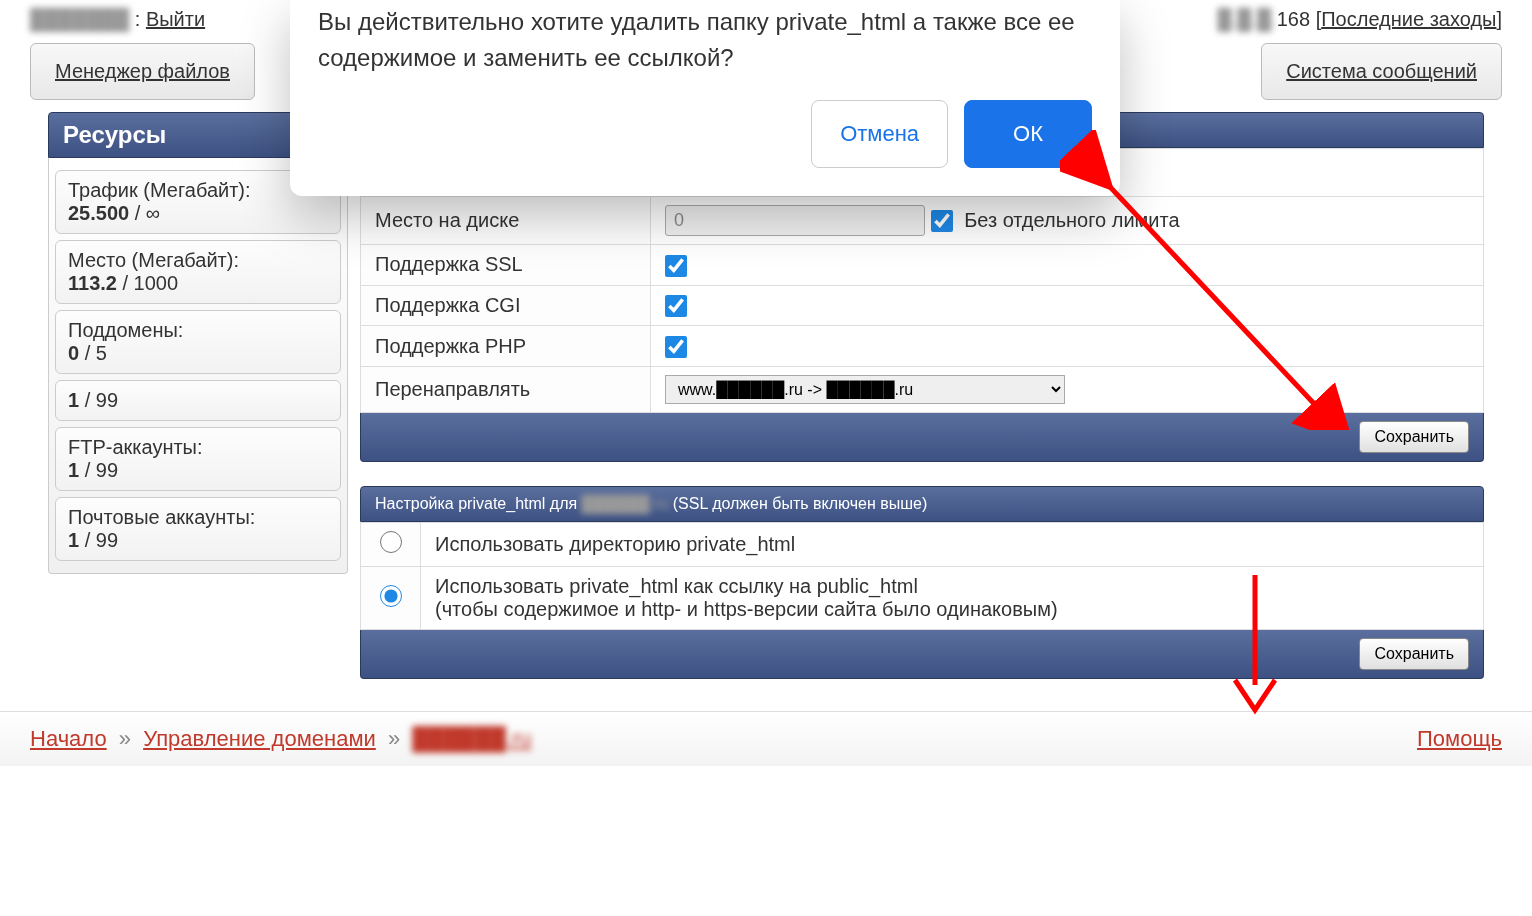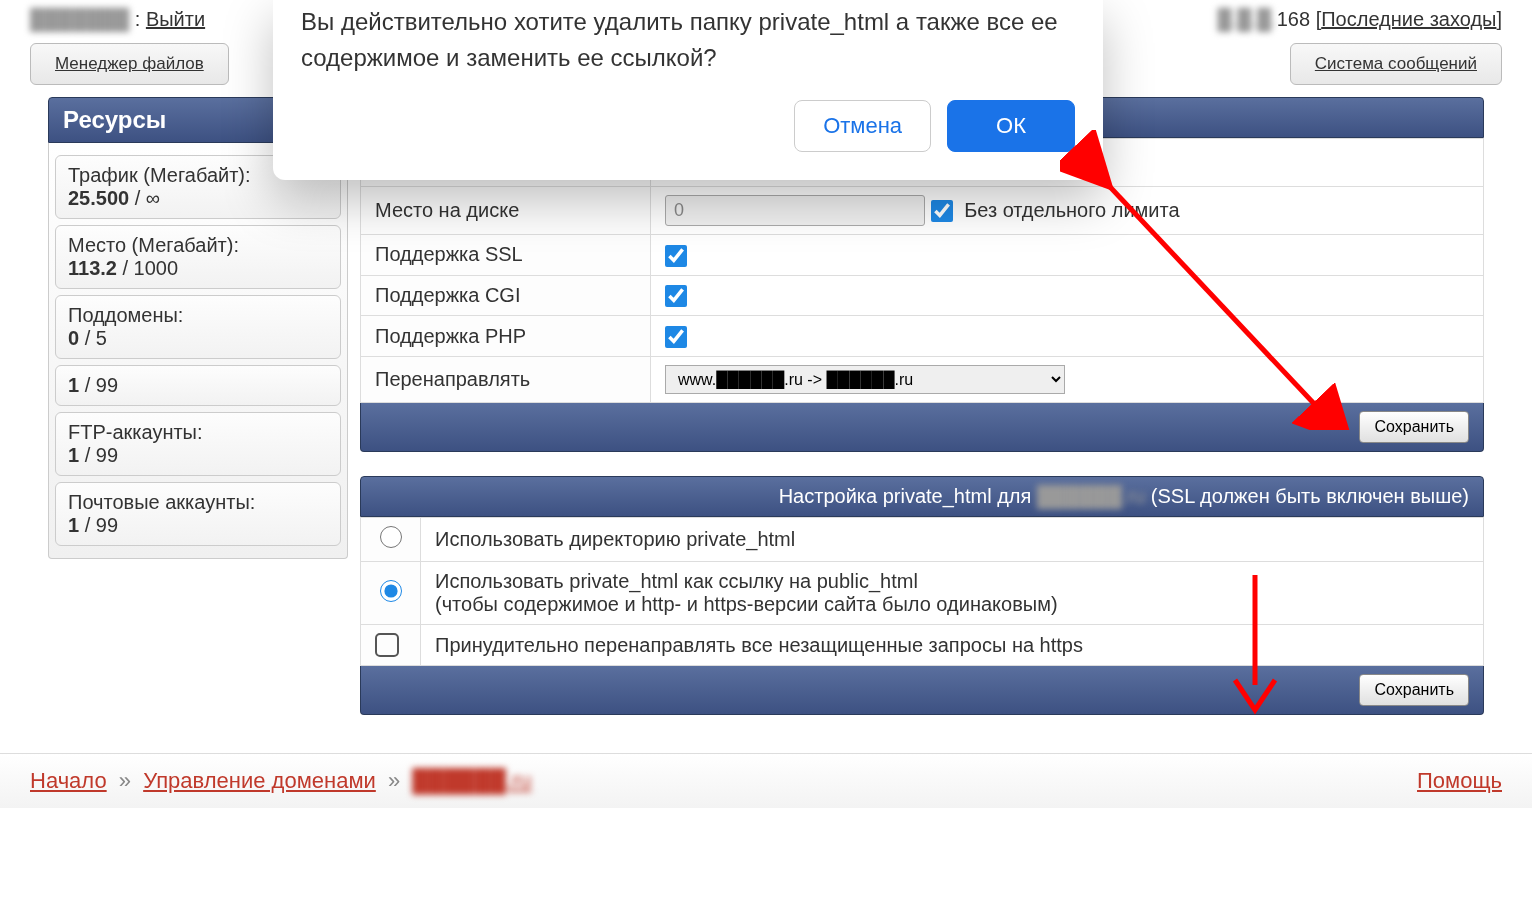--- a/index.html
+++ b/index.html
@@ -4,53 +4,53 @@
 <style>
 * { box-sizing: border-box; margin: 0; padding: 0; }
 body { font-family: Verdana, Geneva, sans-serif; font-size: 18px; background: #fff; color: #333; }
 .wrapper { width: 1532px; height: 916px; position: relative; overflow: hidden; }
 
 .topbar { display: flex; justify-content: space-between; align-items: center; padding: 8px 30px 0 30px; font-size: 20px; }
 .topbar a { color: #333; }
 .blur { filter: blur(3px); color: #999; display: inline-block; }
 
 .toolbar { display: flex; justify-content: space-between; padding: 12px 30px; }
-.tool-btn { background: linear-gradient(#f8f8f8,#e8e8e8); border: 1px solid #bbb; border-radius: 6px; padding: 10px 24px; font-size: 17px; text-decoration: underline; color: #333; cursor: pointer; }
+.tool-btn { background: linear-gradient(#f8f8f8,#e8e8e8); border: 1px solid #bbb; border-radius: 6px; padding: 16px 24px; font-size: 20px; text-decoration: underline; color: #333; cursor: pointer; }
 
 .content { display: flex; gap: 12px; padding: 0 48px; }
 .sidebar { width: 300px; }
 .panel-header { background: linear-gradient(#5a6f9e,#3d5182); color: #fff; font-size: 24px; font-weight: bold; padding: 8px 14px; border: 1px solid #2a3a5a; border-radius: 4px 4px 0 0; }
 .panel-body-wrap { border: 1px solid #ccc; border-top: none; border-radius: 0 0 4px 4px; padding: 6px; background: linear-gradient(#fff,#f0f0f0); }
 .stat-box { border: 1px solid #ccc; border-radius: 6px; padding: 8px 12px; margin: 6px 0; font-size: 20px; background: linear-gradient(#fdfdfd,#f2f2f2); }
 .stat-box b { font-weight: bold; }
 
 .main { flex: 1; }
-.section-header { background: linear-gradient(#5a6f9e,#3d5182); color: #fff; font-size: 20px; padding: 8px 14px; border: 1px solid #2a3a5a; border-radius: 4px 4px 0 0; text-align: right; }
+.section-header { background: linear-gradient(#5a6f9e,#3d5182); color: #fff; font-size: 16px; padding: 8px 14px; border: 1px solid #2a3a5a; border-radius: 4px 4px 0 0; }
 .form-table { width: 100%; border-collapse: collapse; border: 1px solid #ccc; }
 .form-table td { border: 1px solid #ddd; padding: 8px 14px; font-size: 20px; vertical-align: middle; }
 .form-table td:first-child { width: 290px; background: #fdfdfd; }
 .form-table input[type=text] { width: 260px; padding: 4px 8px; font-size: 18px; border: 1px solid #aaa; background: #f0f0f0; color: #888; border-radius: 3px; }
 .form-table select { padding: 4px 8px; font-size: 16px; border: 1px solid #aaa; min-width: 400px; }
 .cb { width: 22px; height: 22px; accent-color: #1e88e5; cursor: pointer; vertical-align: middle; }
 .cb-label { margin-left: 6px; vertical-align: middle; }
 
 .button-bar { background: linear-gradient(#5a6f9e,#3d5182); padding: 8px 14px; text-align: right; border: 1px solid #2a3a5a; border-top: none; border-radius: 0 0 4px 4px; margin-bottom: 24px; }
 .save-btn { background: linear-gradient(#fff,#e0e0e0); border: 1px solid #888; border-radius: 4px; padding: 6px 14px; font-size: 16px; cursor: pointer; }
 
 .radio-row td:first-child { width: 60px; text-align: center; }
 .radio { width: 22px; height: 22px; accent-color: #1e88e5; cursor: pointer; }
 .cb-small { width: 24px; height: 24px; border: 2px solid #555; border-radius: 5px; cursor: pointer; }
 
-.modal { position: absolute; left: 273px; top: 0; width: 830px; background: #fff; border-radius: 0 0 12px 12px; box-shadow: 0 20px 50px rgba(0,0,0,.25); padding: 0 28px 28px 28px; }
+.modal { position: absolute; left: 290px; top: 0; width: 830px; background: #fff; border-radius: 0 0 12px 12px; box-shadow: 0 20px 50px rgba(0,0,0,.25); padding: 0 28px 28px 28px; }
 .modal-text { font-size: 24px; color: #333; line-height: 1.5; padding-top: 4px; }
 .modal-actions { display: flex; justify-content: flex-end; gap: 16px; margin-top: 24px; }
-.btn-cancel { background: #fff; border: 1px solid #ccc; color: #1a73e8; font-size: 22px; padding: 12px 28px; border-radius: 8px; cursor: pointer; }
+.btn-cancel { background: #fff; border: 1px solid #ccc; color: #1a73e8; font-size: 22px; padding: 20px 28px; border-radius: 8px; cursor: pointer; }
 .btn-ok { background: #1a73e8; border: 1px solid #1a73e8; color: #fff; font-size: 22px; font-weight: 500; padding: 12px 48px; border-radius: 8px; cursor: pointer; }
 
-.breadcrumb-bar { display: flex; justify-content: space-between; padding: 14px 30px; font-size: 22px; background: linear-gradient(#fff,#f3f3f3); border-top: 1px solid #ddd; margin-top: 14px; }
+.breadcrumb-bar { display: flex; justify-content: space-between; padding: 14px 30px; font-size: 22px; background: linear-gradient(#fff,#f3f3f3); border-top: 1px solid #ddd; margin-top: 8px; }
 .breadcrumb-bar a { color: #c0392b; text-decoration: underline; }
 .breadcrumb-bar .sep { color: #888; margin: 0 6px; }
 
 svg.arrow { position: absolute; pointer-events: none; }
 </style>
 </head>
 <body>
 
 <div class="wrapper">
 
@@ -155,26 +155,20 @@
             <tr class="radio-row">
           <td><input type="radio" name="ph" class="radio" style=""></td>
           <td>Использовать директорию private_html</td>
         </tr>
         <tr class="radio-row">
           <td><input type="radio" name="ph" class="radio" checked="" style=""></td>
           <td>
             <div>Использовать private_html как ссылку на public_html</div>
             <div>(чтобы содержимое и http- и https-версии сайта было одинаковым)</div>
           </td>
-        </tr>
-        <tr class="radio-row">
-          <td>
-                <div class="cb-small"></div>
-              </td>
-          <td>Принудительно перенаправлять все незащищенные запросы на https</td>
         </tr>
       </tbody>
         </table>
       <div class="button-bar">
         <button class="save-btn">Сохранить</button>
       </div>
     </div>
   </div>
 
   <div class="breadcrumb-bar">

